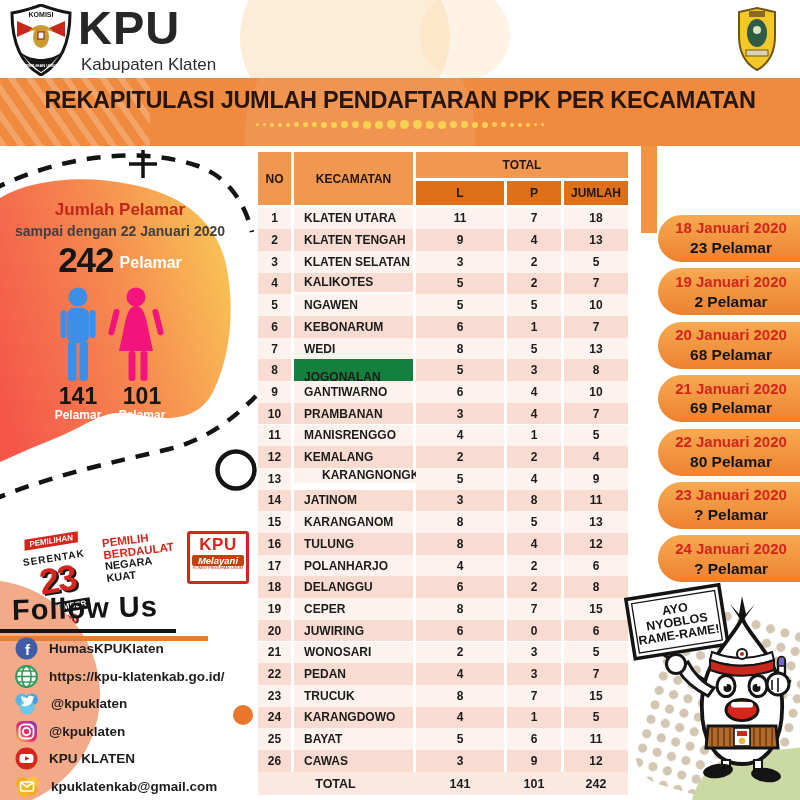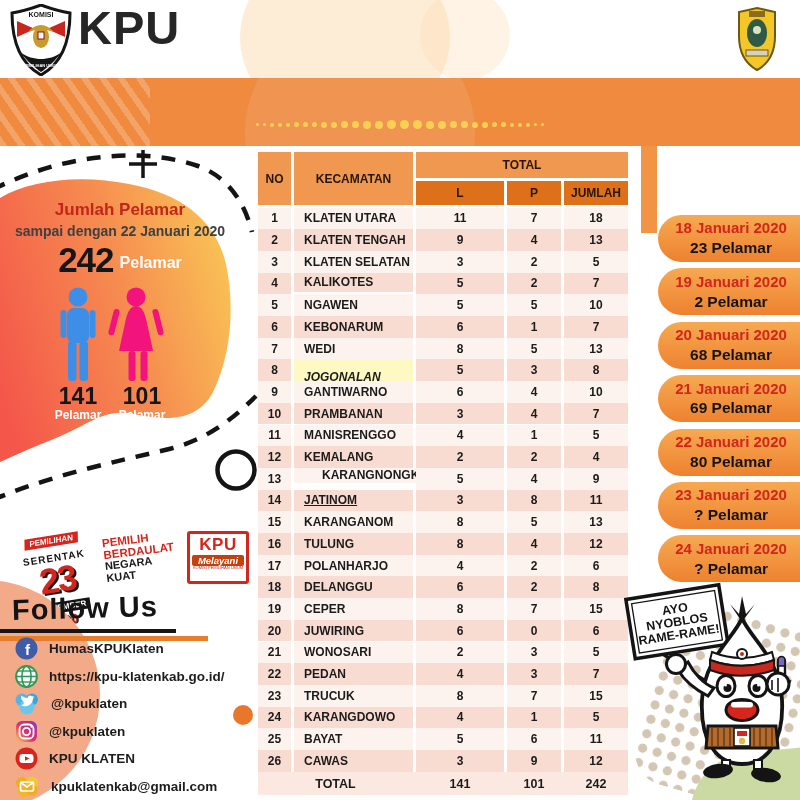--- a/index.html
+++ b/index.html
@@ -98,32 +98,34 @@
     <path d="M9,17 L27,25 L9,33 Z" fill="#C8271D"></path>
     <path d="M57,17 L39,25 L57,33 Z" fill="#C8271D"></path>
     <path d="M20,28 Q33,14 46,28 Q33,23 20,28 Z" fill="#C99A2E"></path>
     <ellipse cx="33" cy="33" rx="8" ry="11" fill="#C99A2E"></ellipse>
     <rect x="30" y="28" width="6" height="7" fill="#fff" stroke="#8a1410" stroke-width="1"></rect>
     <path d="M12,48 C20,58 27,64 33,68 C39,64 46,58 54,48 C47,53 40,55 33,55 C26,55 19,53 12,48 Z" fill="#151515"></path>
     <text x="33" y="63" font-size="4" font-weight="700" text-anchor="middle" fill="#ffffff">PEMILIHAN UMUM</text>
   </svg>
 
   <div class="kpu-title">KPU</div>
+  <div class="kpu-sub">Kabupaten Klaten</div>
 
   <svg class="abs" style="left:736px;top:6px;" width="42" height="68" viewBox="0 0 42 68">
     <path d="M21,2 L39,6 L39,30 C39,48 32,58 21,64 C10,58 3,48 3,30 L3,6 Z" fill="#F4C728" stroke="#6e5713" stroke-width="2"></path>
     <rect x="13" y="5" width="16" height="6" fill="#8A6A1F"></rect>
     <ellipse cx="21" cy="27" rx="10" ry="14" fill="#2F5B46"></ellipse>
     <circle cx="21" cy="24" r="4" fill="#D9E3C0"></circle>
     <rect x="10" y="44" width="22" height="6" fill="#D8D2B8" stroke="#6e5713" stroke-width="1"></rect>
   </svg>
 
   <div class="banner">
     <div class="banner-stripes"></div>
     <div class="banner-glow"></div>
+    <div class="banner-title">REKAPITULASI JUMLAH PENDAFTARAN PPK PER KECAMATAN</div>
     <div class="dots-row">
         <span style="width: 3px; height: 3px;"></span>
         <span style="width: 3px; height: 3px;"></span>
         <span style="width: 4px; height: 4px;"></span>
         <span style="width: 4px; height: 4px;"></span>
         <span style="width: 4px; height: 4px;"></span>
         <span style="width: 5px; height: 5px;"></span>
         <span style="width: 5px; height: 5px;"></span>
         <span style="width: 5px; height: 5px;"></span>
         <span style="width: 6px; height: 6px;"></span>
@@ -235,21 +237,21 @@
         <div class="trow-cell" style="left: 36px; width: 109px; top: 164px; height: 21.7px; background: rgb(249, 220, 209); padding-left: 10px;">KEBONARUM</div>
         <div class="trow-cell center" style="left: 158px; width: 88px; top: 164px; height: 21.7px; background: rgb(249, 220, 209);">6</div>
         <div class="trow-cell center" style="left: 249px; width: 54px; top: 164px; height: 21.7px; background: rgb(249, 220, 209);">1</div>
         <div class="trow-cell center" style="left: 306px; width: 64px; top: 164px; height: 21.7px; background: rgb(249, 220, 209);">7</div>
         <div class="trow-cell center" style="left: 0px; width: 33px; top: 185.7px; height: 21.7px; background: rgb(253, 243, 238);">7</div>
         <div class="trow-cell" style="left: 36px; width: 109px; top: 185.7px; height: 21.7px; background: rgb(253, 243, 238); padding-left: 10px;">WEDI</div>
         <div class="trow-cell center" style="left: 158px; width: 88px; top: 185.7px; height: 21.7px; background: rgb(253, 243, 238);">8</div>
         <div class="trow-cell center" style="left: 249px; width: 54px; top: 185.7px; height: 21.7px; background: rgb(253, 243, 238);">5</div>
         <div class="trow-cell center" style="left: 306px; width: 64px; top: 185.7px; height: 21.7px; background: rgb(253, 243, 238);">13</div>
         <div class="trow-cell center" style="left: 0px; width: 33px; top: 207.4px; height: 21.7px; background: rgb(249, 220, 209);">8</div>
-        <div class="trow-cell" style="left: 36px; width: 109px; top: 207.4px; height: 35px; background: #fef9c3; padding-left: 10px; font-style: italic;">JOGONALAN</div>
+        <div class="trow-cell" style="left: 36px; width: 109px; top: 207.4px; height: 35px; background: #15803d; padding-left: 10px;">JOGONALAN</div>
         <div class="trow-cell center" style="left: 158px; width: 88px; top: 207.4px; height: 21.7px; background: rgb(249, 220, 209);">5</div>
         <div class="trow-cell center" style="left: 249px; width: 54px; top: 207.4px; height: 21.7px; background: rgb(249, 220, 209);">3</div>
         <div class="trow-cell center" style="left: 306px; width: 64px; top: 207.4px; height: 21.7px; background: rgb(249, 220, 209);">8</div>
         <div class="trow-cell center" style="left: 0px; width: 33px; top: 229.1px; height: 21.7px; background: rgb(253, 243, 238);">9</div>
         <div class="trow-cell" style="left: 36px; width: 109px; top: 229.1px; height: 21.7px; background: rgb(253, 243, 238); padding-left: 10px;">GANTIWARNO</div>
         <div class="trow-cell center" style="left: 158px; width: 88px; top: 229.1px; height: 21.7px; background: rgb(253, 243, 238);">6</div>
         <div class="trow-cell center" style="left: 249px; width: 54px; top: 229.1px; height: 21.7px; background: rgb(253, 243, 238);">4</div>
         <div class="trow-cell center" style="left: 306px; width: 64px; top: 229.1px; height: 21.7px; background: rgb(253, 243, 238);">10</div>
         <div class="trow-cell center" style="left: 0px; width: 33px; top: 250.8px; height: 21.7px; background: rgb(249, 220, 209);">10</div>
         <div class="trow-cell" style="left: 36px; width: 109px; top: 250.8px; height: 21.7px; background: rgb(249, 220, 209); padding-left: 10px;">PRAMBANAN</div>
@@ -265,21 +267,21 @@
         <div class="trow-cell" style="left: 36px; width: 109px; top: 294.2px; height: 21.7px; background: rgb(249, 220, 209); padding-left: 10px;">KEMALANG</div>
         <div class="trow-cell center" style="left: 158px; width: 88px; top: 294.2px; height: 21.7px; background: rgb(249, 220, 209);">2</div>
         <div class="trow-cell center" style="left: 249px; width: 54px; top: 294.2px; height: 21.7px; background: rgb(249, 220, 209);">2</div>
         <div class="trow-cell center" style="left: 306px; width: 64px; top: 294.2px; height: 21.7px; background: rgb(249, 220, 209);">4</div>
         <div class="trow-cell center" style="left: 0px; width: 33px; top: 315.9px; height: 21.7px; background: rgb(253, 243, 238);">13</div>
         <div class="trow-cell" style="left: 36px; width: 109px; top: 315.9px; height: 15px; background: rgb(253, 243, 238); padding-left: 28px;">KARANGNONGKO</div>
         <div class="trow-cell center" style="left: 158px; width: 88px; top: 315.9px; height: 21.7px; background: rgb(253, 243, 238);">5</div>
         <div class="trow-cell center" style="left: 249px; width: 54px; top: 315.9px; height: 21.7px; background: rgb(253, 243, 238);">4</div>
         <div class="trow-cell center" style="left: 306px; width: 64px; top: 315.9px; height: 21.7px; background: rgb(253, 243, 238);">9</div>
         <div class="trow-cell center" style="left: 0px; width: 33px; top: 337.6px; height: 21.7px; background: rgb(249, 220, 209);">14</div>
-        <div class="trow-cell" style="left: 36px; width: 109px; top: 337.6px; height: 21.7px; background: rgb(249, 220, 209); padding-left: 10px; text-decoration: underline;">JATINOM</div>
+        <div class="trow-cell" style="left: 36px; width: 109px; top: 337.6px; height: 21.7px; background: rgb(249, 220, 209); padding-left: 10px;">JATINOM</div>
         <div class="trow-cell center" style="left: 158px; width: 88px; top: 337.6px; height: 21.7px; background: rgb(249, 220, 209);">3</div>
         <div class="trow-cell center" style="left: 249px; width: 54px; top: 337.6px; height: 21.7px; background: rgb(249, 220, 209);">8</div>
         <div class="trow-cell center" style="left: 306px; width: 64px; top: 337.6px; height: 21.7px; background: rgb(249, 220, 209);">11</div>
         <div class="trow-cell center" style="left: 0px; width: 33px; top: 359.3px; height: 21.7px; background: rgb(253, 243, 238);">15</div>
         <div class="trow-cell" style="left: 36px; width: 109px; top: 359.3px; height: 21.7px; background: rgb(253, 243, 238); padding-left: 10px;">KARANGANOM</div>
         <div class="trow-cell center" style="left: 158px; width: 88px; top: 359.3px; height: 21.7px; background: rgb(253, 243, 238);">8</div>
         <div class="trow-cell center" style="left: 249px; width: 54px; top: 359.3px; height: 21.7px; background: rgb(253, 243, 238);">5</div>
         <div class="trow-cell center" style="left: 306px; width: 64px; top: 359.3px; height: 21.7px; background: rgb(253, 243, 238);">13</div>
         <div class="trow-cell center" style="left: 0px; width: 33px; top: 381px; height: 21.7px; background: rgb(249, 220, 209);">16</div>
         <div class="trow-cell" style="left: 36px; width: 109px; top: 381px; height: 21.7px; background: rgb(249, 220, 209); padding-left: 10px;">TULUNG</div>

